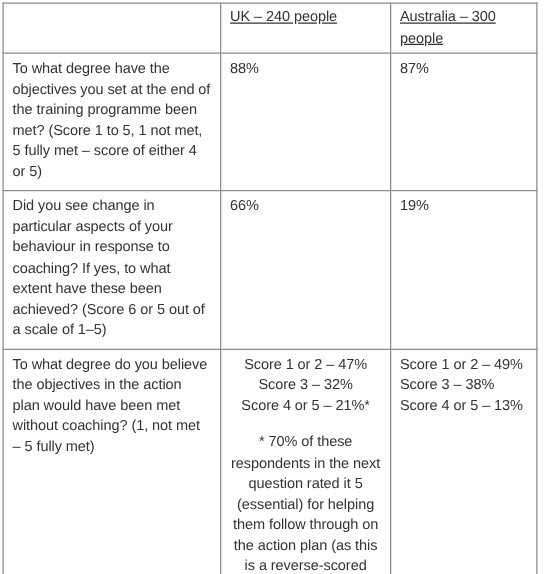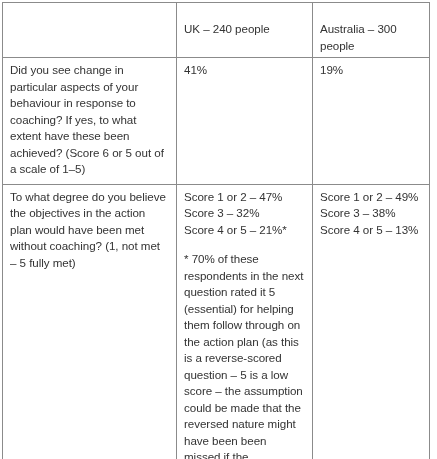--- a/index.html
+++ b/index.html
@@ -41,31 +41,33 @@
     font-weight: normal;
     text-align: left;
     font-size: 11.6px;
     line-height: 16.5px;
     letter-spacing: -0.05px;
     color: #333333;
   }
 
   table.survey-table thead th {
     height: 18px;
-    padding-top: 18px;
+    padding-top: 3px;
     padding-bottom: 3px;
+    text-decoration: underline;
   }
 
   .head-blank {
     border: 1px solid #8b8b8b;
   }
 
   .q-cell p,
   .v-cell p {
     margin: 0;
+    text-align: center;
   }
 
   .footnote {
     margin-top: 13px !important;
   }
 
   .row-tall td { height: 92px; }
   .row-tall2 td { height: 92px; }
   .row-last td { height: 239px; }
 </style>
@@ -81,24 +83,29 @@
     </colgroup>
     <thead>
       <tr>
         <th class="head-blank"></th>
         <th>UK – 240 people</th>
         <th>Australia – 300 people</th>
       </tr>
     </thead>
     <tbody>
 
+      <tr class="row-tall">
+        <td class="q-cell">To what degree have the objectives you set at the end of the training programme been met? (Score 1 to 5, 1 not met, 5 fully met – score of either 4 or 5)</td>
+        <td class="v-cell">88%</td>
+        <td class="v-cell">87%</td>
+      </tr>
 
       <tr class="row-tall2">
         <td class="q-cell">Did you see change in particular aspects of your behaviour in response to coaching? If yes, to what extent have these been achieved? (Score 6 or 5 out of a scale of 1–5)</td>
-        <td class="v-cell">41%</td>
+        <td class="v-cell">66%</td>
         <td class="v-cell">19%</td>
       </tr>
 
       <tr class="row-last">
         <td class="q-cell">To what degree do you believe the objectives in the action plan would have been met without coaching? (1, not met – 5 fully met)</td>
         <td class="v-cell">
           <p style="white-space: pre-line;">Score 1 or 2 – 47%
 Score 3 – 32%
 Score 4 or 5 – 21%*</p>
           <p class="footnote">* 70% of these respondents in the next question rated it 5 (essential) for helping them follow through on the action plan (as this is a reverse-scored question – 5 is a low score – the assumption could be made that the reversed nature might have been been missed if the respondents had, for example, not read the question properly.)</p>

